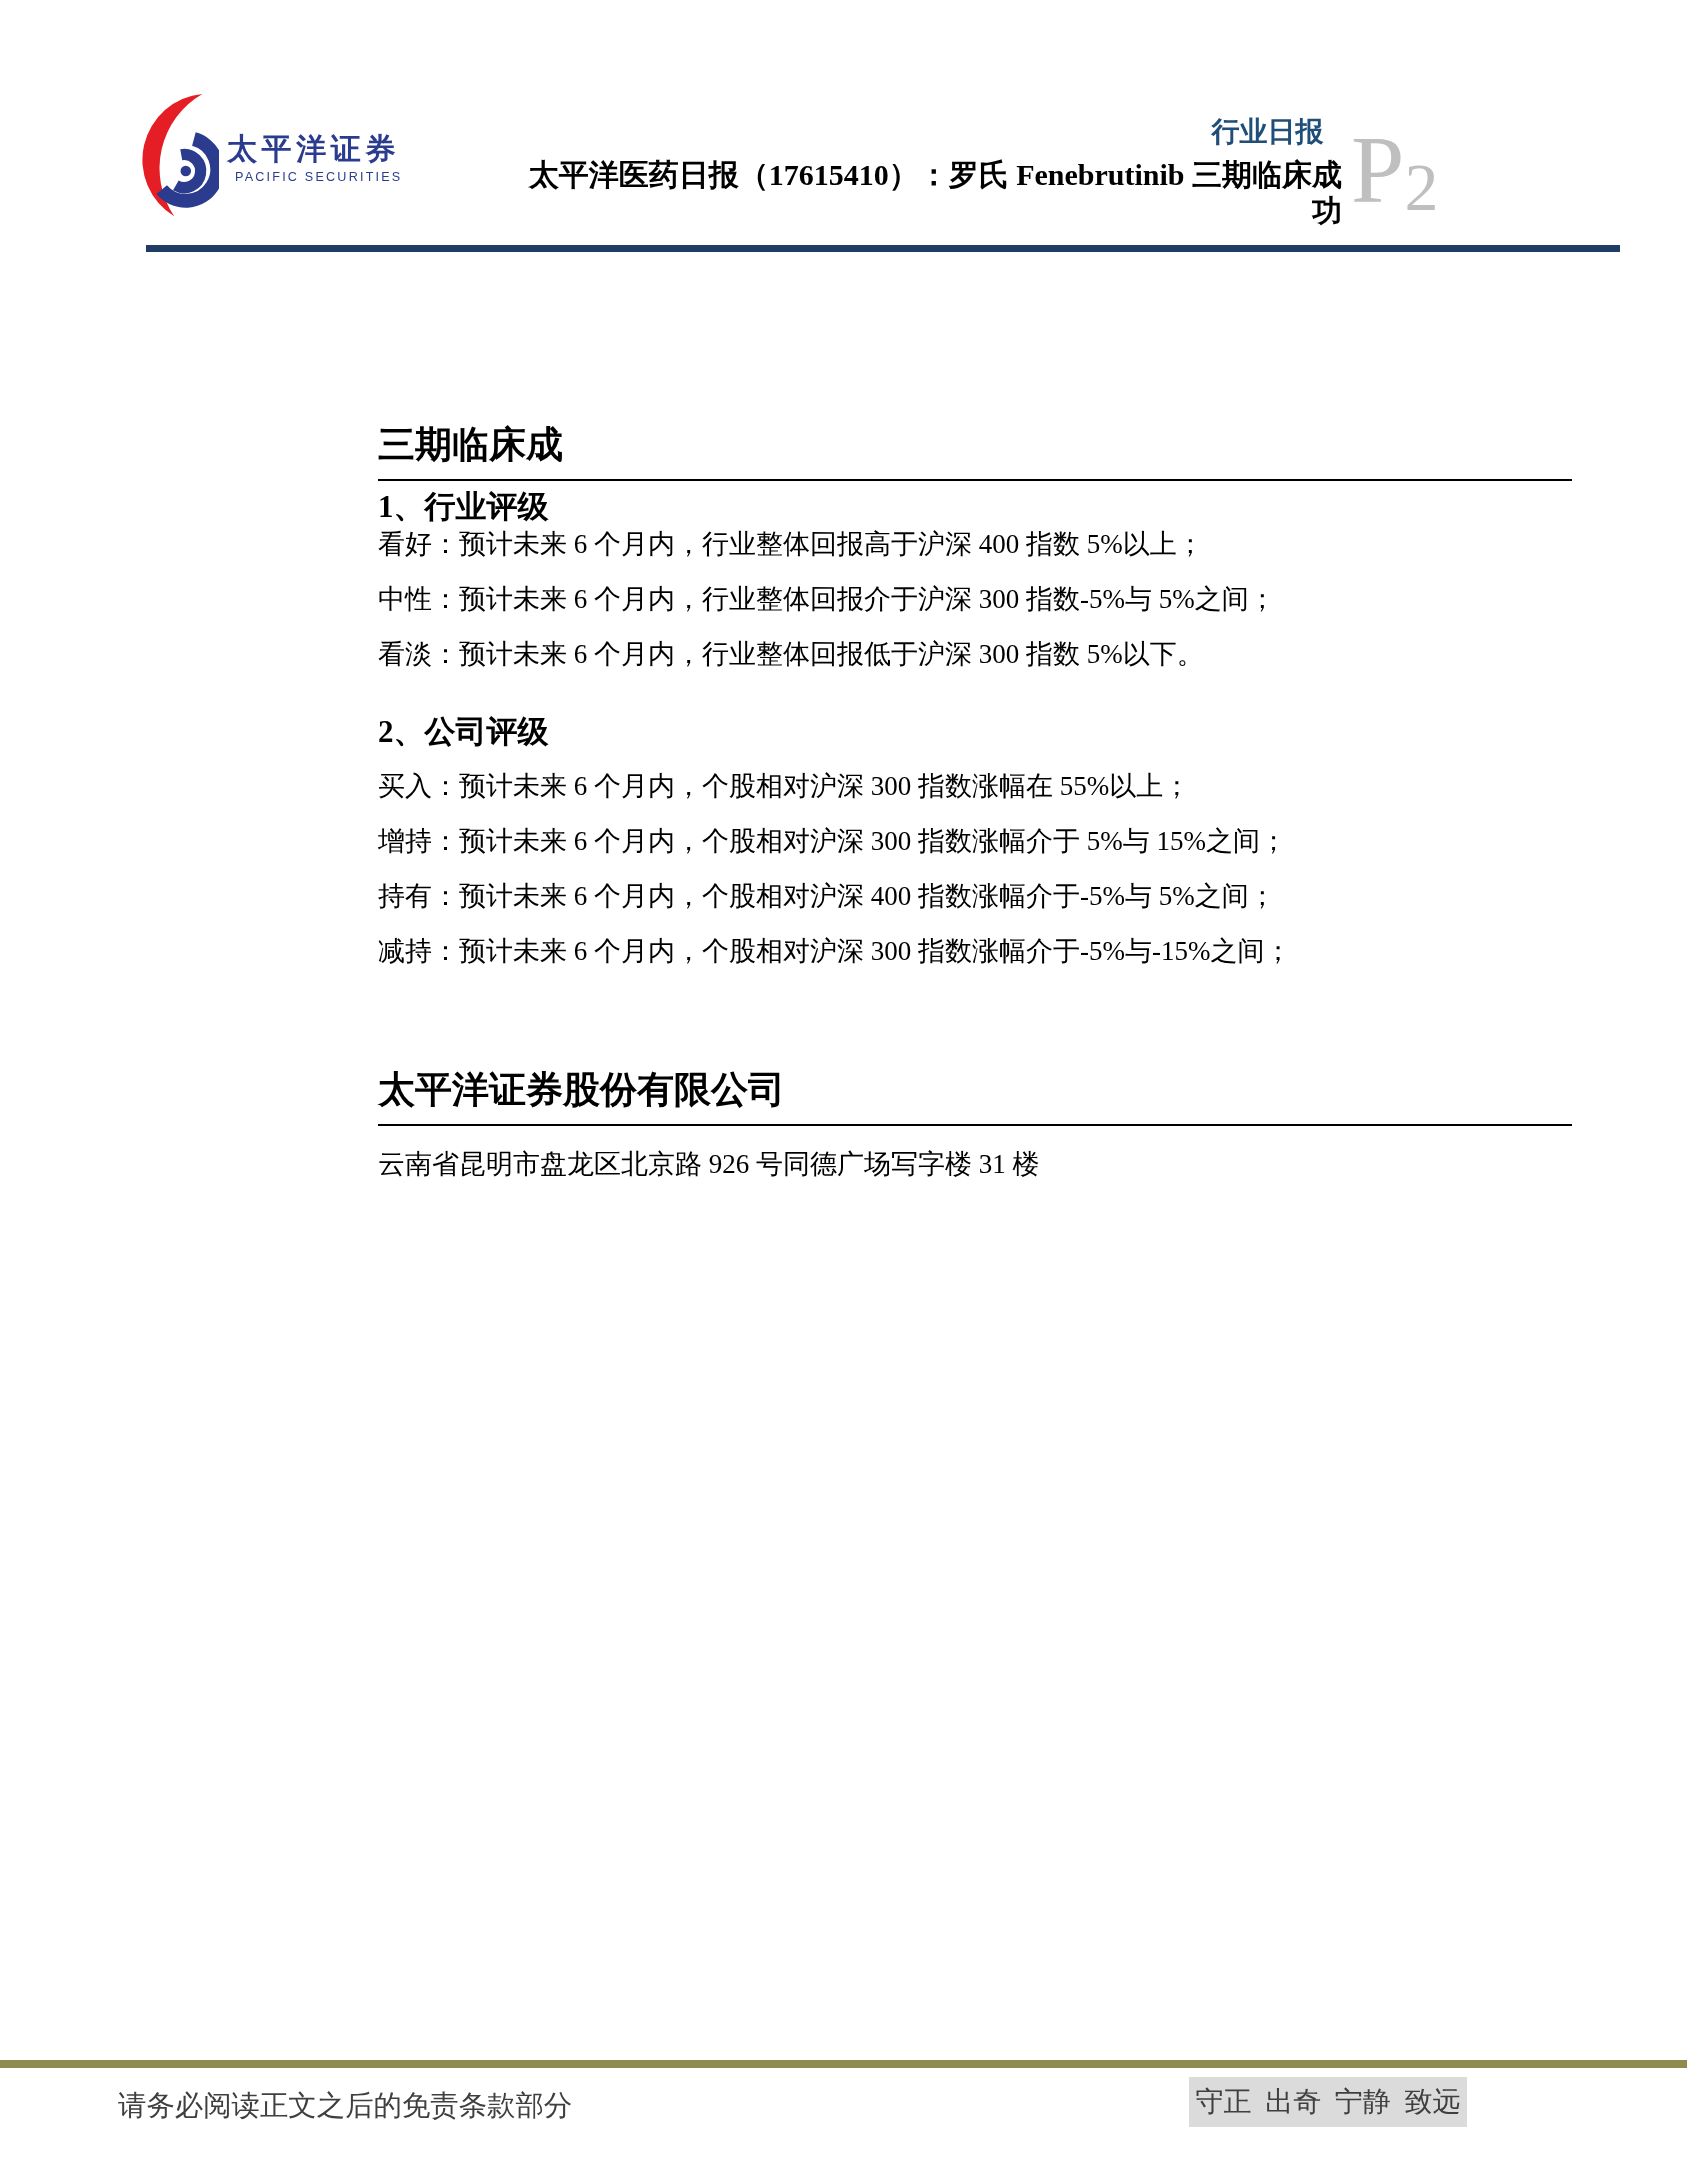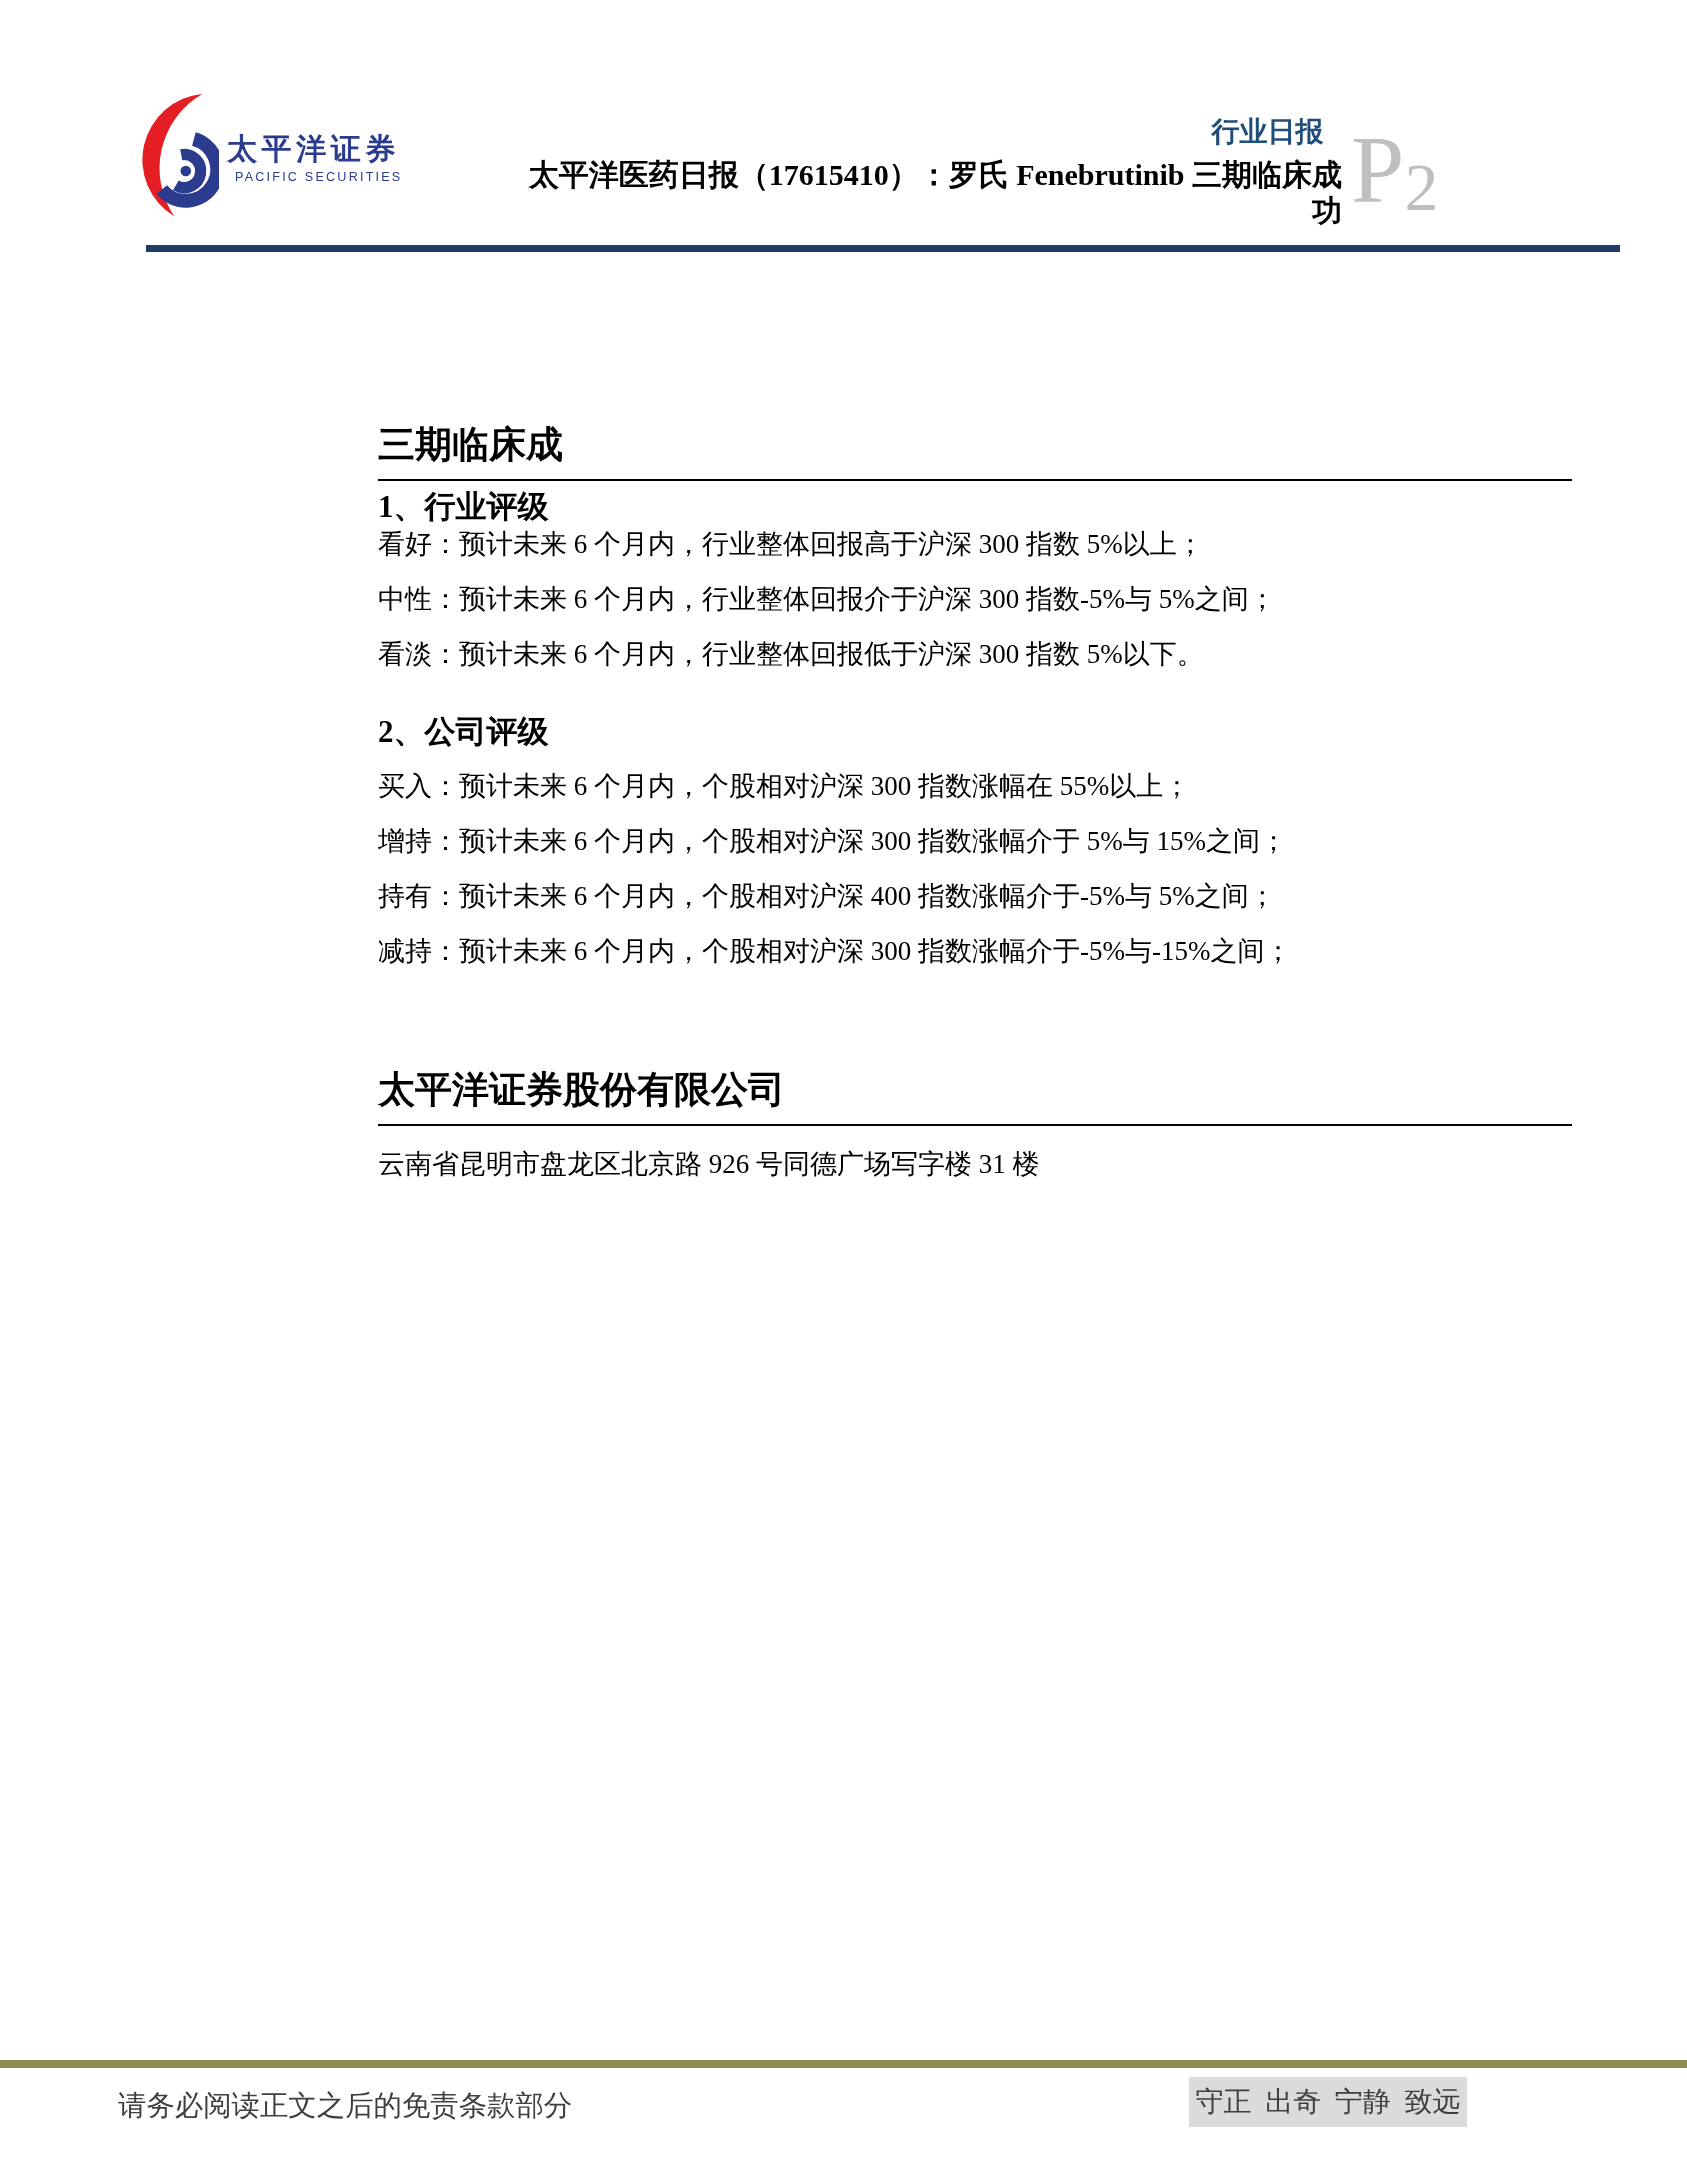--- a/index.html
+++ b/index.html
@@ -103,21 +103,21 @@
 
   <div class="page-num"><span class="p">P</span><span class="n">2</span></div>
 
   <div class="header-rule"></div>
 
   <div class="main">
     <h1 class="h-title">三期临床成</h1>
     <div class="black-rule"></div>
 
     <h2 class="h-sub s1">1、行业评级</h2>
-    <p class="item first">看好：预计未来 6 个月内，行业整体回报高于沪深 300 指数 5%以上；</p>
+    <p class="item first">看好：预计未来 6 个月内，行业整体回报高于沪深 400 指数 5%以上；</p>
     <p class="item">中性：预计未来 6 个月内，行业整体回报介于沪深 300 指数-5%与 5%之间；</p>
     <p class="item">看淡：预计未来 6 个月内，行业整体回报低于沪深 300 指数 5%以下。</p>
 
     <h2 class="h-sub s2">2、公司评级</h2>
     <p class="item">买入：预计未来 6 个月内，个股相对沪深 300 指数涨幅在 55%以上；</p>
     <p class="item">增持：预计未来 6 个月内，个股相对沪深 300 指数涨幅介于 5%与 15%之间；</p>
     <p class="item">持有：预计未来 6 个月内，个股相对沪深 400 指数涨幅介于-5%与 5%之间；</p>
     <p class="item">减持：预计未来 6 个月内，个股相对沪深 300 指数涨幅介于-5%与-15%之间；</p>
 
     <h1 class="company-name">太平洋证券股份有限公司</h1>

